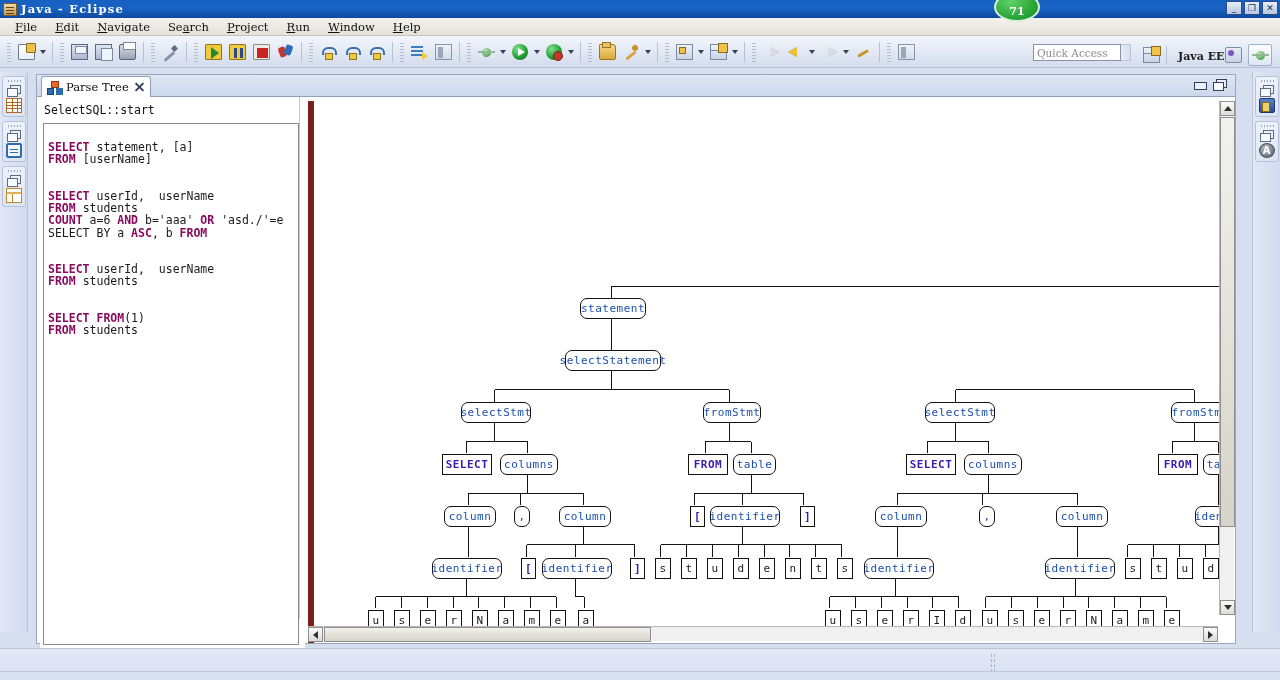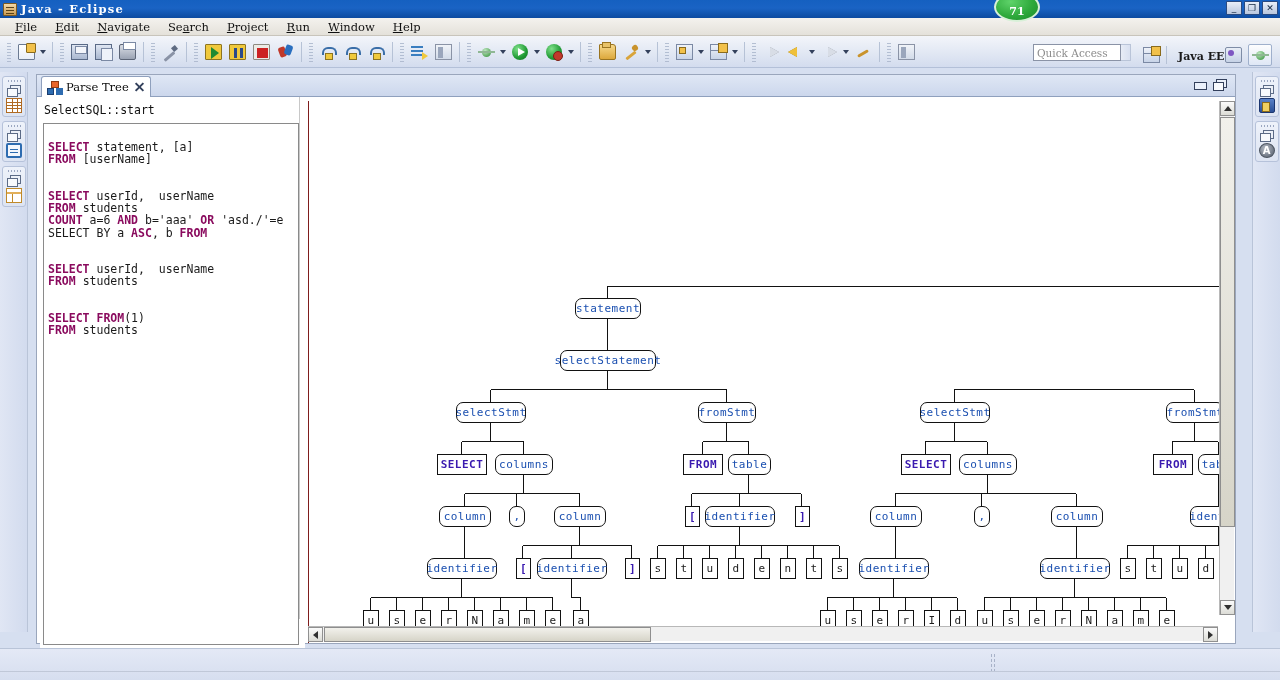--- a/index.html
+++ b/index.html
@@ -292,21 +292,21 @@
   .sql-sep {
     position:absolute; left:262px; top:22px; width:4px; height:522px;
     background:#ffffff; border-left:1px solid #c8c8c8;
   }
 
   
   .tree-pane {
     position: absolute; left: 271px; top: 26px;
     width: 926px; height: 542px;
     background: #ffffff;
-    border-left: 1px solid #7f1d1d;
+    border-left: 6px solid #7f1d1d;
     overflow: hidden;
   }
   .tree-canvas { position: absolute; left: 0; top: 0; width: 100%; height: 100%; }
 
   .node {
     position: absolute;
     background: #ffffff;
     border: 1px solid #121212;
     font-family: "DejaVu Sans Mono", monospace;
     font-size: 11px;

